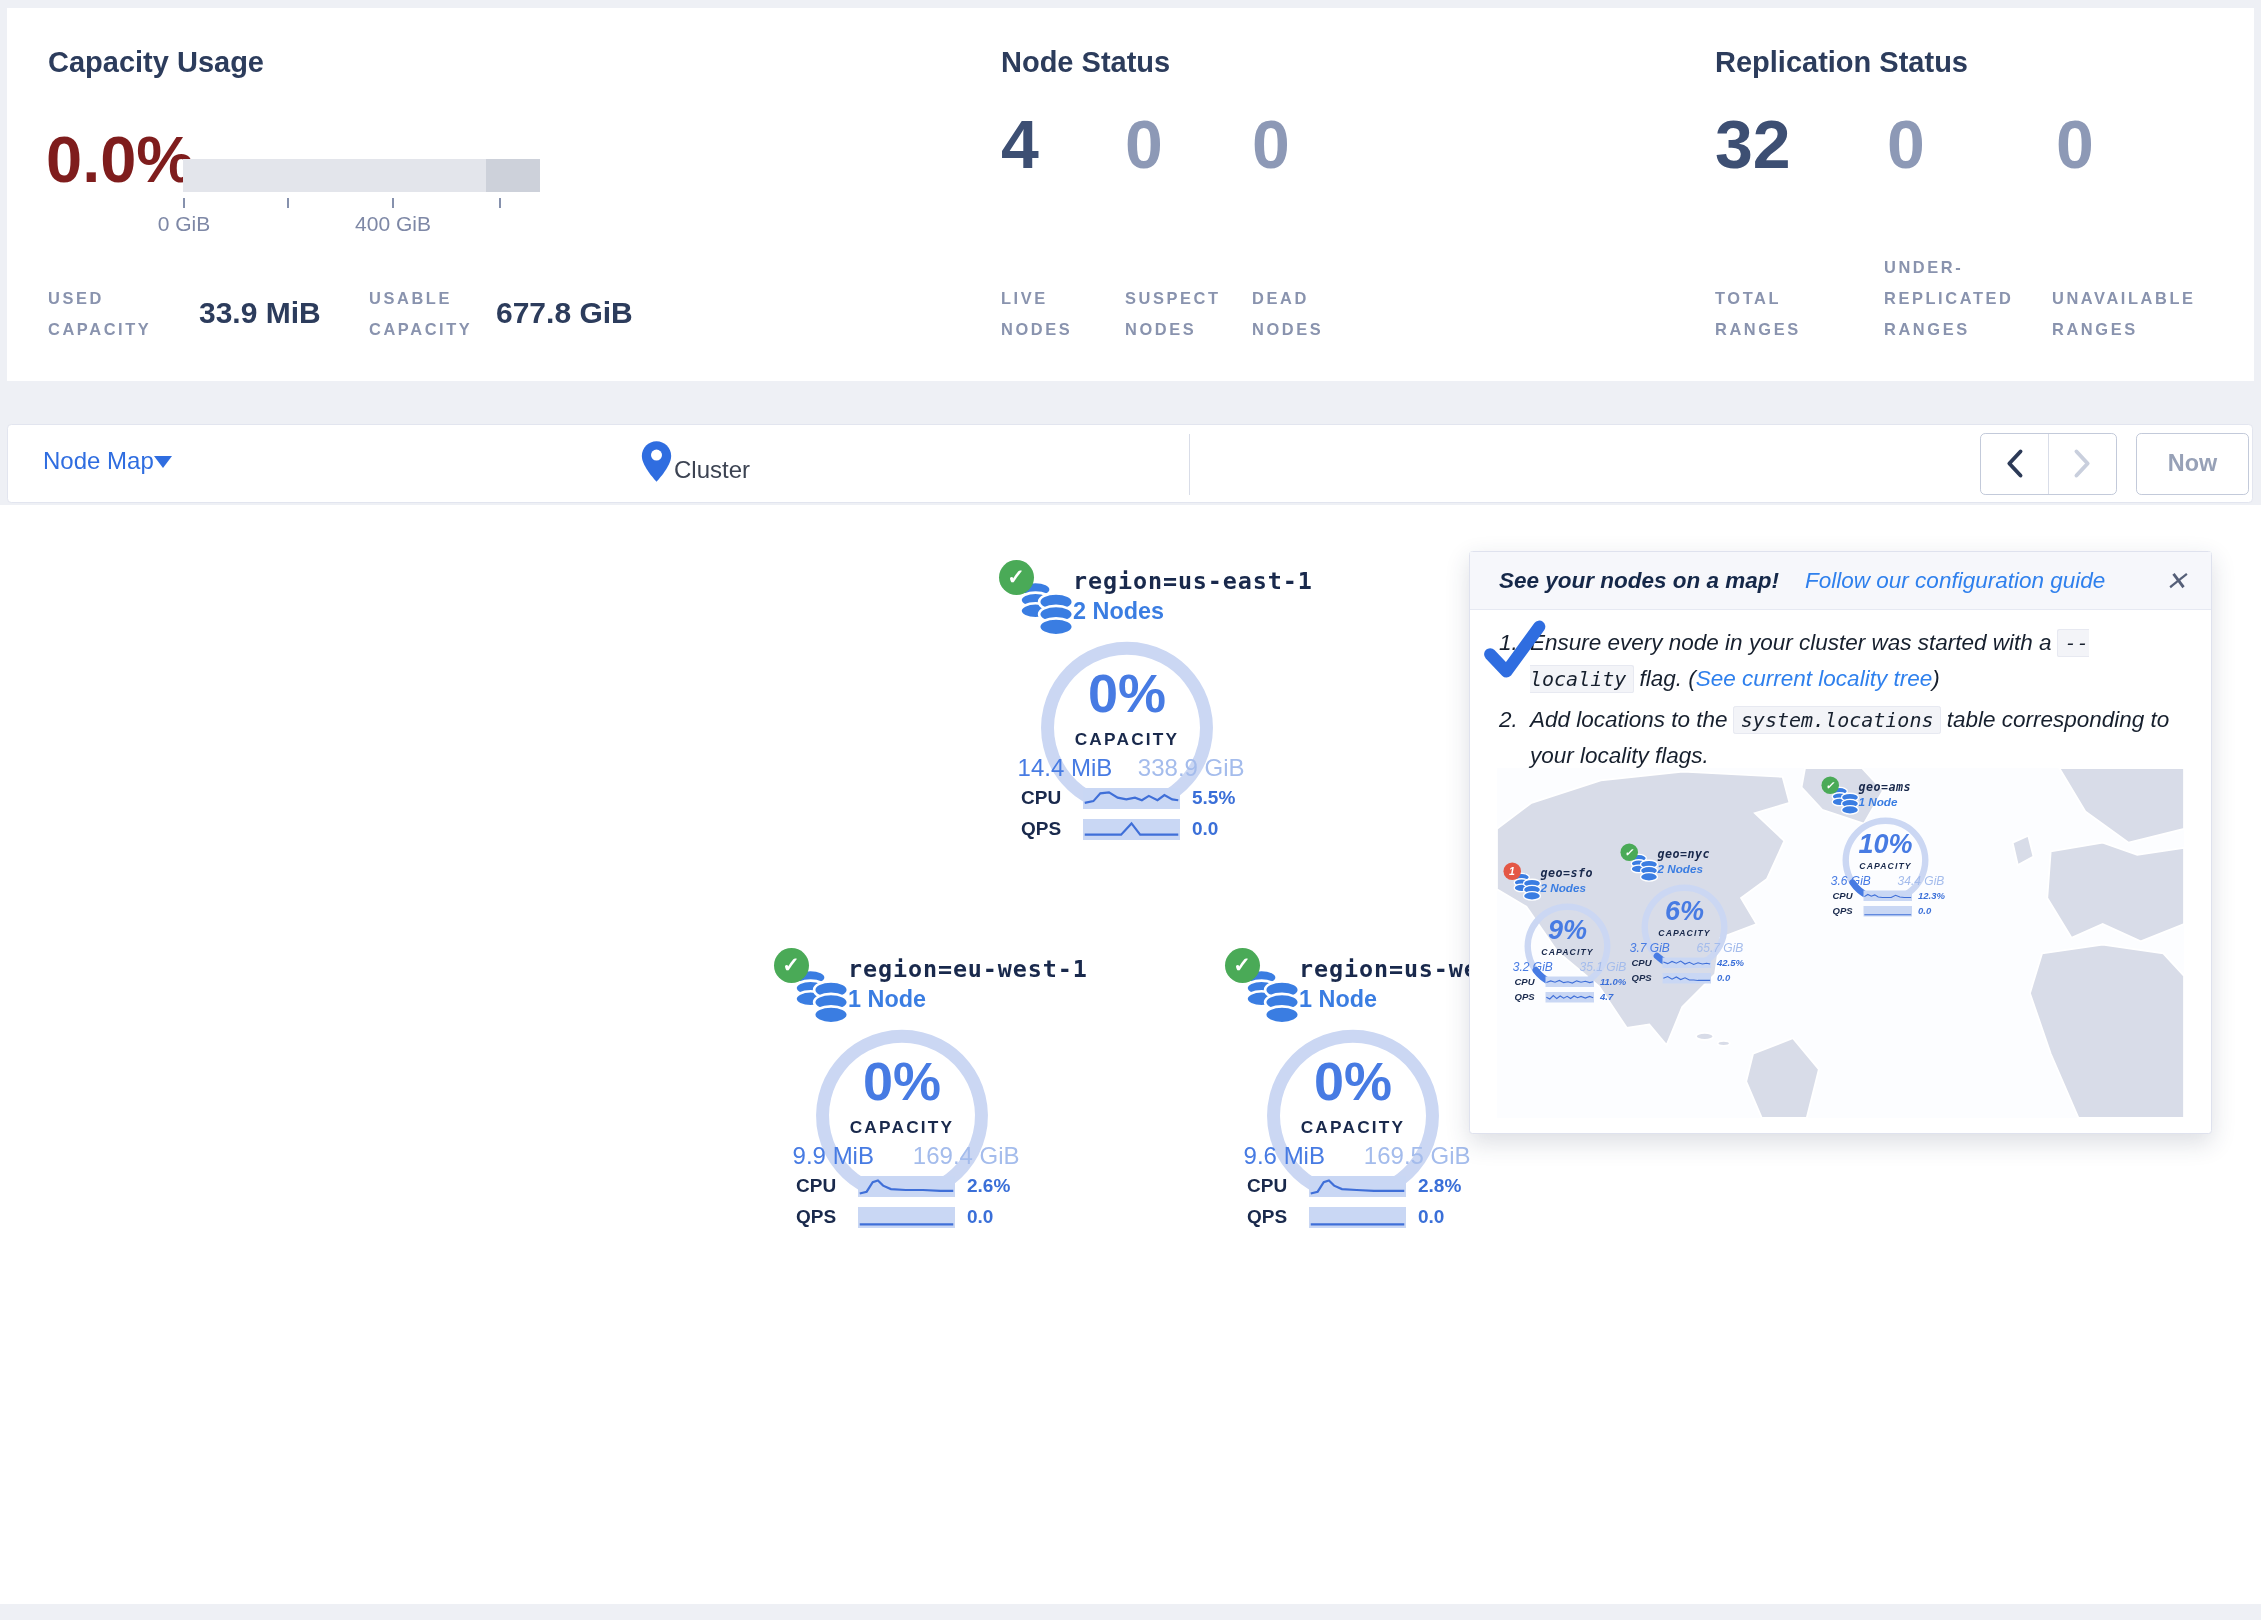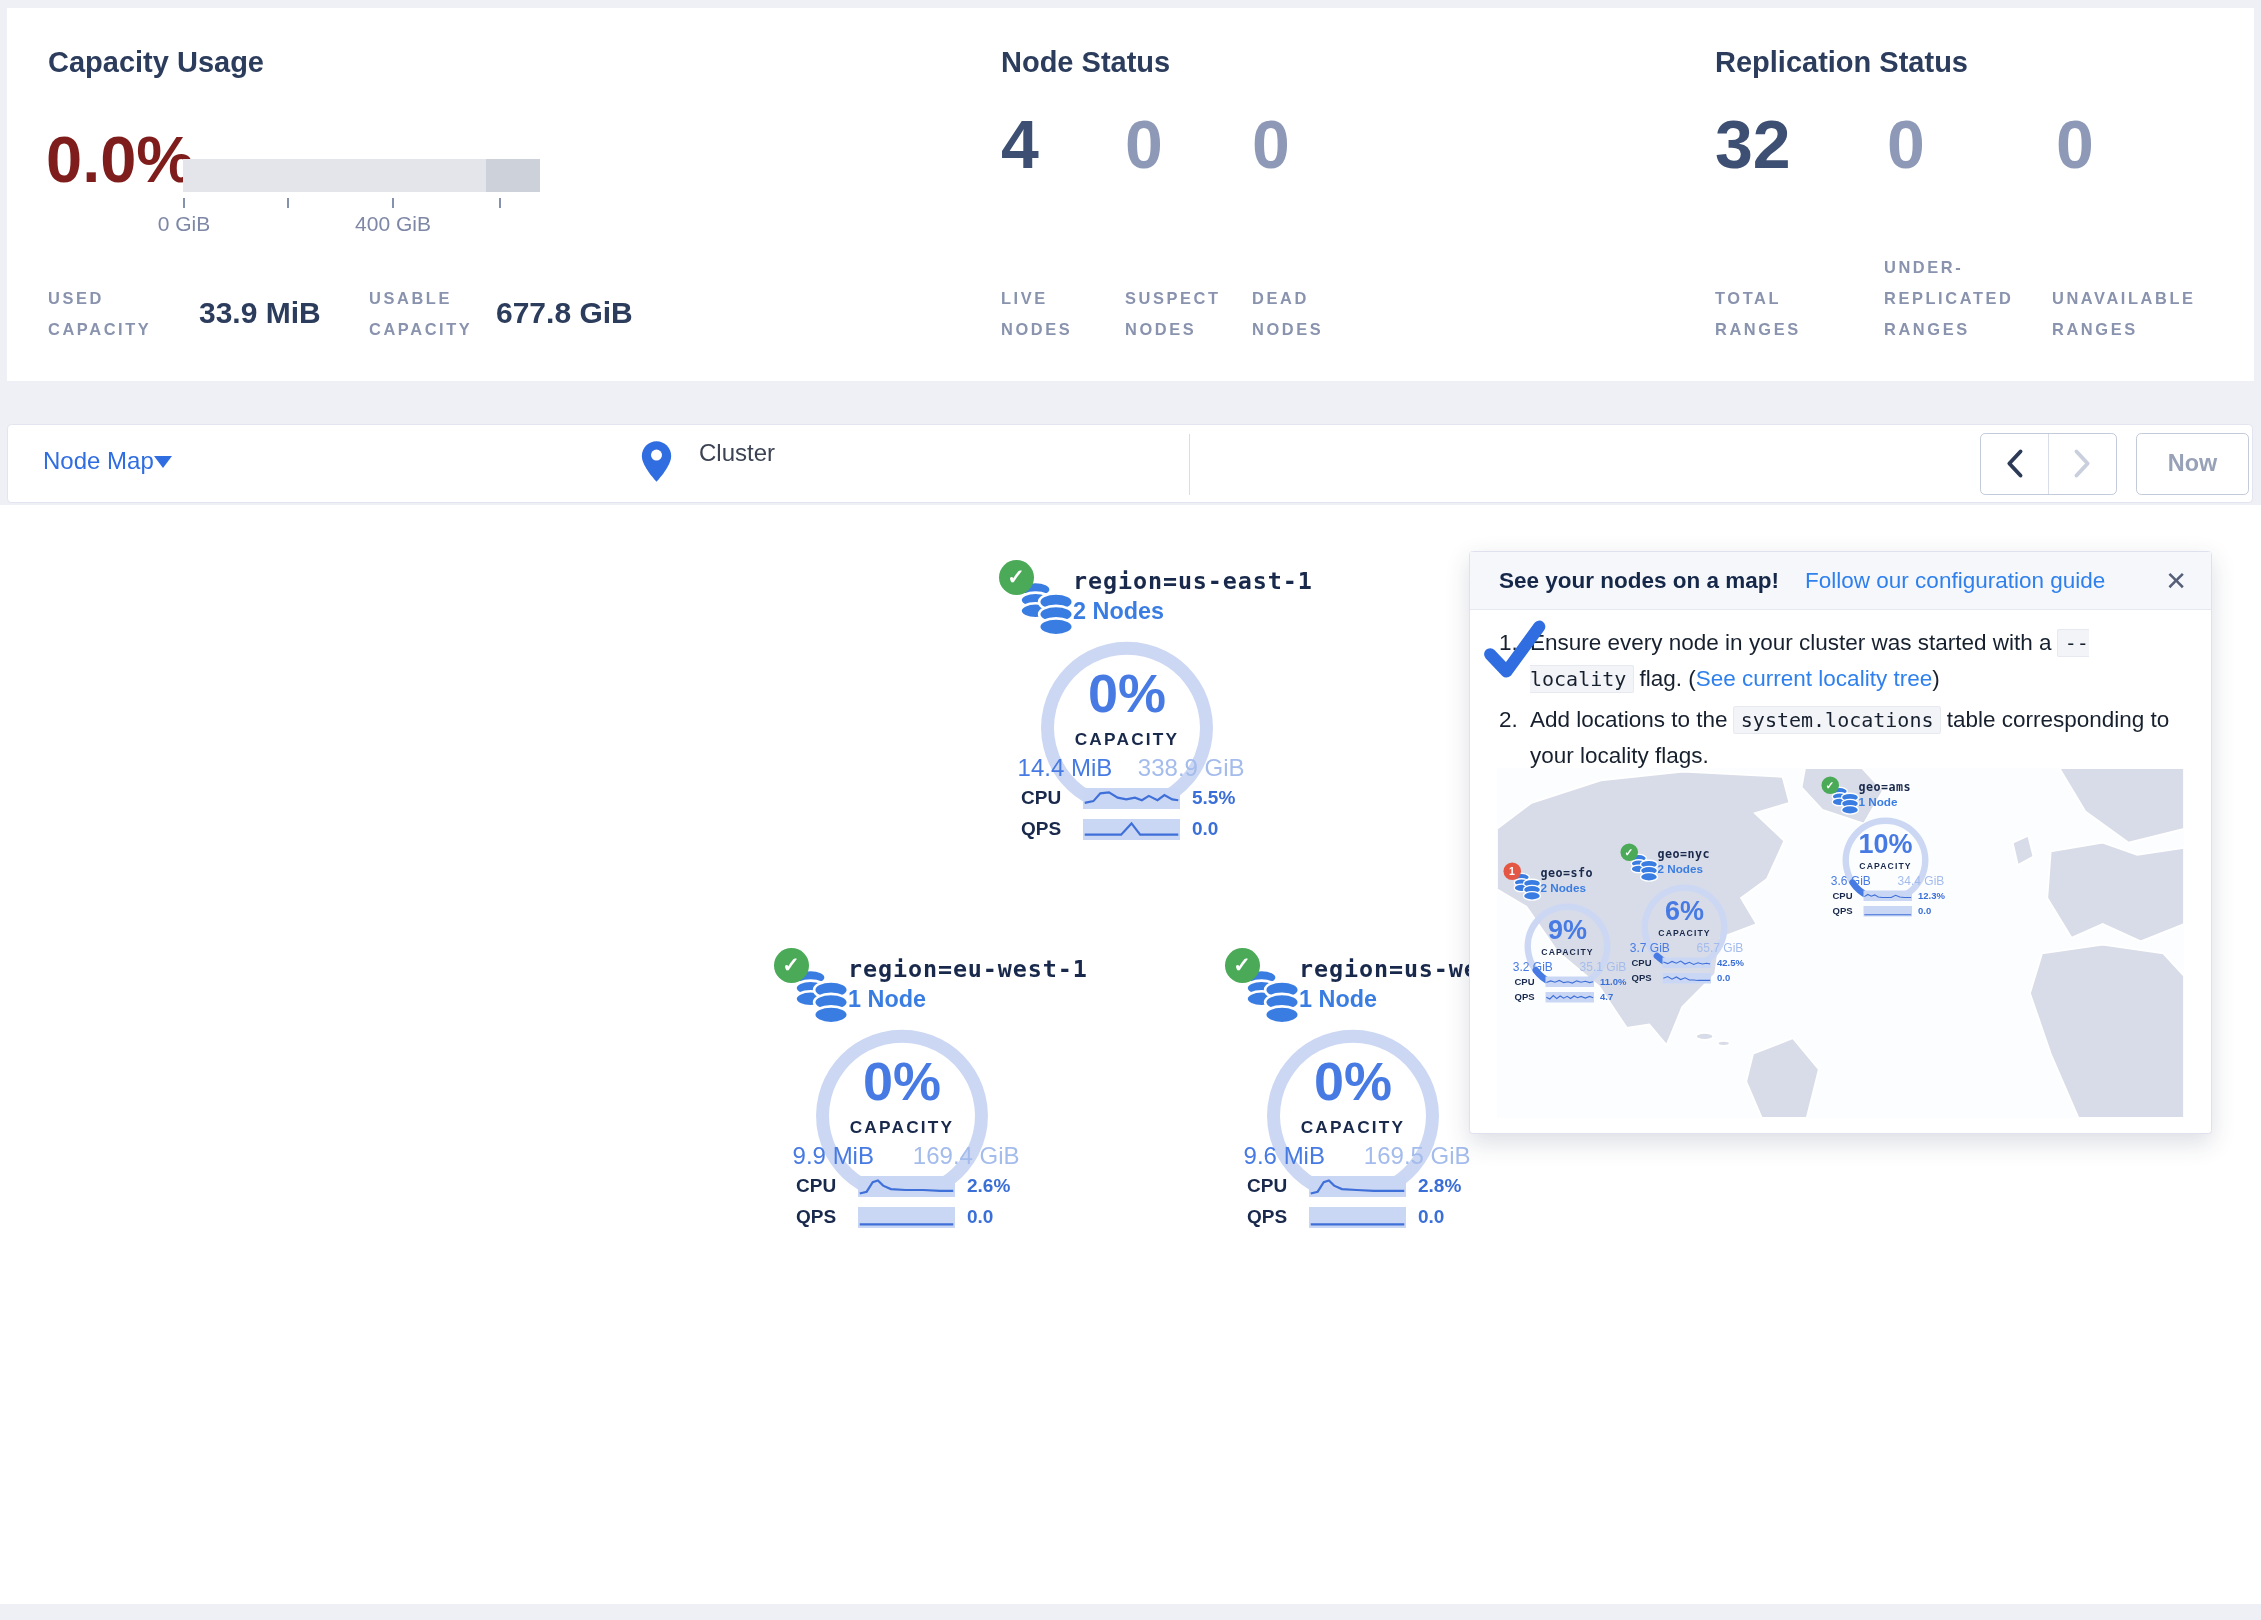--- a/index.html
+++ b/index.html
@@ -21,21 +21,21 @@
   .tick-label{position:absolute;top:204px;font-size:21px;color:#7e88a6;transform:translateX(-50%);}
   .small-label{position:absolute;font-size:16.4px;font-weight:700;letter-spacing:2.6px;line-height:31px;color:#8993ae;white-space:pre-line;}
   .stat-value{position:absolute;top:288px;font-size:30px;font-weight:700;color:#2c3c5c;}
   .big-num{position:absolute;top:97px;font-size:68px;font-weight:700;color:#3d4f73;}
   .big-num.zero{color:#8d99b6;}
   
   .toolbar{position:absolute;left:7px;top:424px;width:2246px;height:79px;background:#fff;border:0.9px solid #e2e5ef;border-radius:4.3px;box-sizing:border-box;}
   .toolbar .vdiv{position:absolute;left:1181px;top:8.7px;width:0.9px;height:61px;background:#d9dde8;}
   .view-picker{position:absolute;left:35px;top:21.6px;font-size:24px;color:#2f6de0;cursor:pointer;display:flex;align-items:center;gap:0;}
   .caret-down{width:0;height:0;border-left:9.5px solid transparent;border-right:9.5px solid transparent;border-top:12px solid #2f6de0;margin-top:3.5px;}
-  .breadcrumb{position:absolute;left:632px;top:14px;display:flex;align-items:flex-start;gap:26px;font-size:24px;color:#3c4352;}
+  .breadcrumb{position:absolute;left:632px;top:14px;display:flex;align-items:flex-end;gap:1px;font-size:24px;color:#3c4352;}
   .time-select{position:absolute;left:1209px;top:7.8px;width:746px;height:62px;background:#fff;border:0.9px solid #c3cada;border-radius:5.2px;box-sizing:border-box;display:flex;align-items:center;cursor:pointer;}
   .time-badge{margin-left:15.6px;padding:7px 14px;background:#dbdeea;border-radius:7px;font-size:23.4px;font-weight:700;color:#2c3c5c;}
   .time-label{margin-left:22.5px;font-size:24px;font-weight:700;color:#1c2b4e;}
   .time-chevron{position:absolute;right:24px;top:22.5px;}
   .arrow-group{position:absolute;left:1972px;top:7.8px;width:137px;height:62px;border:0.9px solid #c3cada;border-radius:5.2px;box-sizing:border-box;display:flex;background:#fff;}
   .arrow-btn{width:68px;display:flex;align-items:center;justify-content:center;cursor:pointer;}
   .arrow-btn.prev{border-right:0.9px solid #d9dde8;}
   .now-btn{position:absolute;left:2128px;top:7.8px;width:113px;height:62px;border:0.9px solid #c3cada;border-radius:5.2px;box-sizing:border-box;background:#fff;font-size:23.4px;font-weight:700;color:#97a1b7;display:flex;align-items:center;justify-content:center;cursor:pointer;}
   
   .map-canvas{position:absolute;left:0;top:505px;width:2261px;height:1099px;background:#ffffff;}
@@ -55,21 +55,21 @@
   .minmax{position:absolute;left:15.6px;top:189px;width:227px;display:flex;justify-content:space-between;font-size:24px;font-weight:400;}
   .minmax .used{color:#477be3;}
   .minmax .total{color:#a4bcec;}
   .metric-row{position:absolute;left:19px;display:flex;align-items:center;gap:12px;}
   .metric-row.cpu{top:222px;}
   .metric-row.qps{top:253px;}
   .metric-label{width:50px;font-size:19px;font-weight:700;color:#19294c;}
   .spark{width:97px;height:21px;background:#c9d7f4;}
   .metric-val{font-size:19px;font-weight:700;color:#3a6fd8;}
   
-  .popup{position:absolute;left:1469px;top:551px;width:743px;height:583px;background:#fff;border:0.9px solid #dfe2ee;border-radius:3.5px;box-sizing:border-box;box-shadow:0 8.7px 24px rgba(40,50,80,.16);z-index:5;}
+  .popup{position:absolute;left:1469px;top:551px;width:743px;height:583px;background:#fff;border:0.9px solid #dfe2ee;border-radius:3.5px;box-sizing:border-box;box-shadow:0 8.7px 24px rgba(40,50,80,.16);z-index:5;font-style:italic;}
   .popup-header{position:absolute;left:0;top:0;right:0;height:57px;background:#f6f7fb;border-bottom:0.9px solid #e6e9f2;display:flex;align-items:center;}
   .popup-title{margin-left:29px;font-size:22.5px;font-weight:700;color:#152849;}
   .popup-link{margin-left:26px;font-size:22.5px;color:#2f80ed;cursor:pointer;}
   .popup-close{position:absolute;right:24px;top:14px;font-size:26px;color:#555f78;cursor:pointer;}
   .popup-list{position:absolute;left:29px;top:73px;width:686px;font-size:22.5px;line-height:35px;color:#17202e;}
   .li{display:flex;margin-bottom:5.2px;}
   .li .num{width:31px;flex:none;}
   .li .content{flex:1;}
   .code{font-family:"DejaVu Sans Mono",monospace;font-size:20px;background:#f3f4f8;border:0.9px solid #e7e9f1;border-radius:2.6px;padding:0.9px 7px;margin:0 5.2px;}
   .inline-link{color:#2f80ed;cursor:pointer;margin-top:28px;}

